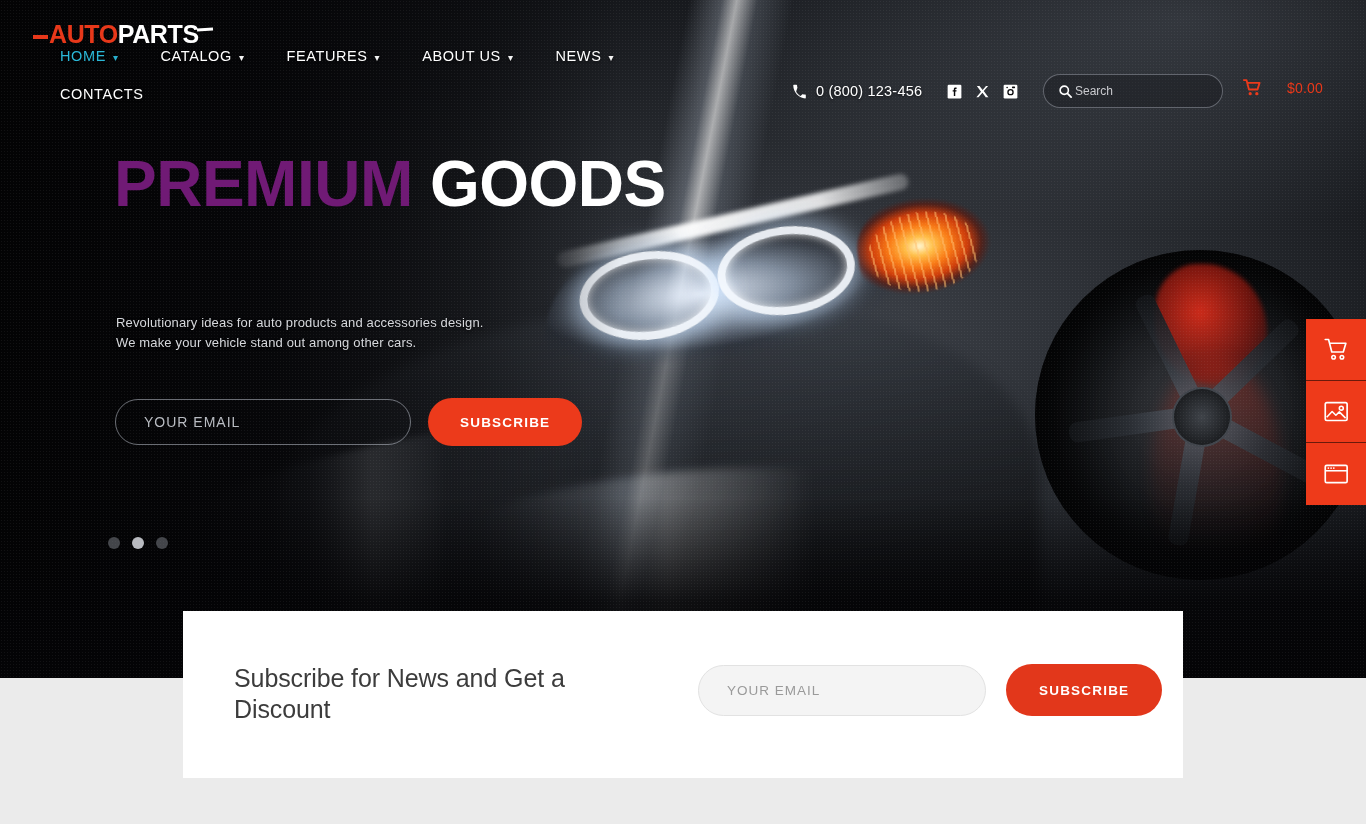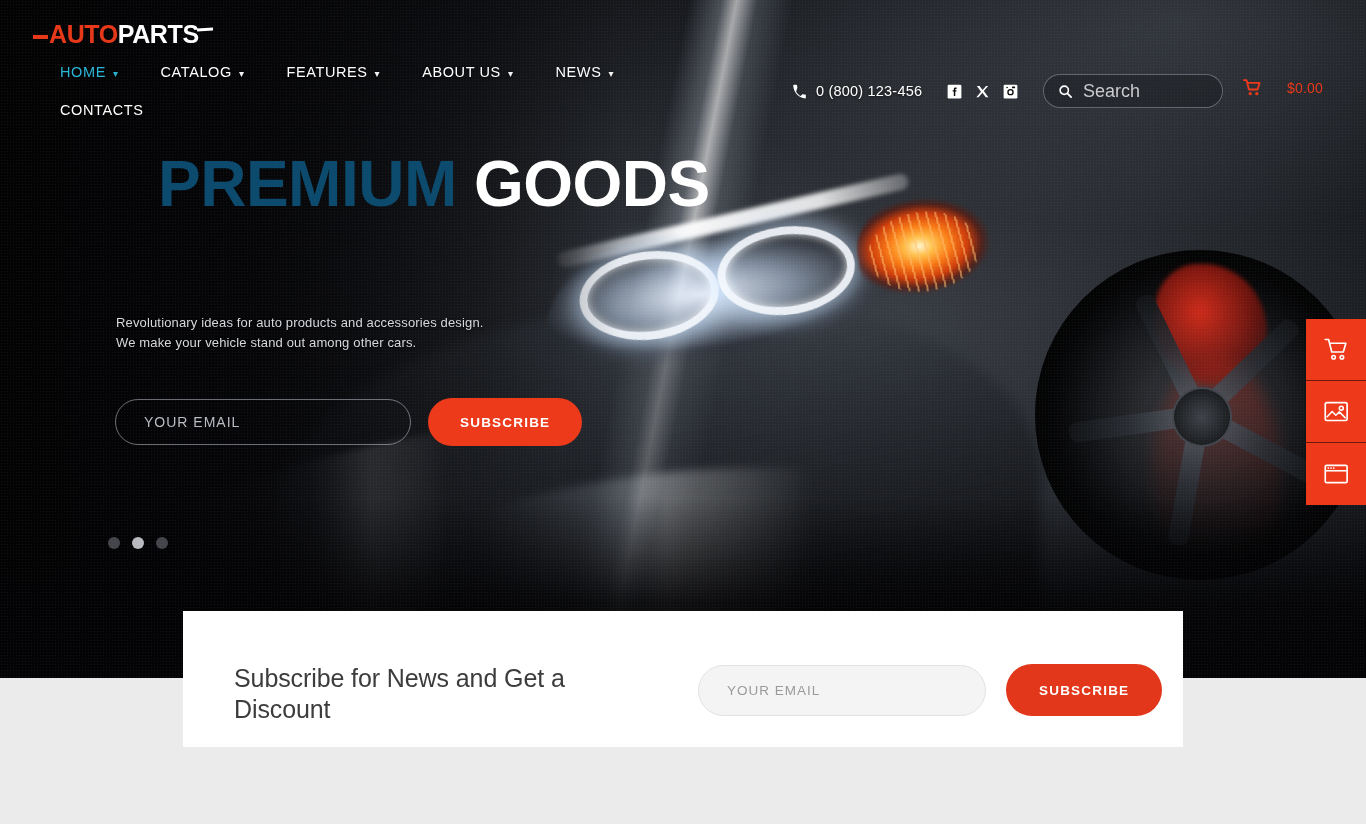--- a/index.html
+++ b/index.html
@@ -218,21 +218,21 @@
     display: inline-block;
     width: 16px; height: 3px;
     background: #ffffff;
     vertical-align: middle;
     position: relative; top: -7px; left: -2px;
     transform: rotate(-3deg);
   }
 
   .mainnav {
     position: absolute;
-    left: 60px; top: 64px;
+    left: 60px; top: 48px;
     width: 700px;
     display: flex;
     flex-wrap: wrap;
     text-align: right;
   }
   .navitem {
     color: #ffffff;
     font-size: 14.5px;
     letter-spacing: 0.6px;
     margin-right: 42px;
@@ -273,23 +273,23 @@
     left: 1043px; top: 74px;
     width: 180px; height: 34px;
     border: 1px solid rgba(175,180,190,0.45);
     border-radius: 17px;
     display: flex; align-items: center;
     padding-left: 14px;
     background: rgba(10,10,14,0.28);
   }
   .search-input {
     border: none; outline: none; background: transparent;
-    color: #e8e8ea; font-size: 18px;
+    color: #e8e8ea; font-size: 12px;
     font-family: "Liberation Sans", sans-serif;
-    margin-left: 10px; width: 120px;
+    margin-left: 2px; width: 120px;
   }
   .search-input::placeholder { color: #c9cace; }
 
   .cart {
     position: absolute;
     left: 1243px; top: 79px;
     display: flex; align-items: center; cursor: pointer;
   }
   .cart-amt { color: #e8381a; font-size: 14px; margin-left: 25px; letter-spacing: 0.2px; }
 
@@ -298,21 +298,21 @@
 
   .h1 {
     position: absolute;
     left: 114px; top: 152px;
     font-size: 64px;
     font-weight: bold;
     letter-spacing: -0.5px;
     line-height: 1.02;
     white-space: nowrap;
   }
-  .h1 .cyan { color: #0c4a6e; margin-left: 44px; }
+  .h1 .cyan { color: #701a75; }
   .h1 .white { color: #ffffff; }
   .h2 {
     position: absolute;
     left: 114px; top: 216px;
     font-size: 60px;
     font-weight: 300;
     color: #ffffff;
     line-height: 1.05;
     letter-spacing: -0.5px;
     white-space: nowrap;
@@ -372,21 +372,21 @@
     display: flex; align-items: center; justify-content: center;
     cursor: pointer;
     border-bottom: 1px solid rgba(0,0,0,0.55);
   }
   .sidebtn:last-child { border-bottom: none; }
 
   
   .card {
     position: absolute;
     left: 183px; top: 611px;
-    width: 1000px; height: 136px;
+    width: 1000px; height: 167px;
     background: #ffffff;
     z-index: 35;
     display: flex;
     align-items: center;
   }
   .card-title {
     position: absolute;
     left: 51px; top: 52px;
     width: 430px;
     font-size: 25px;

